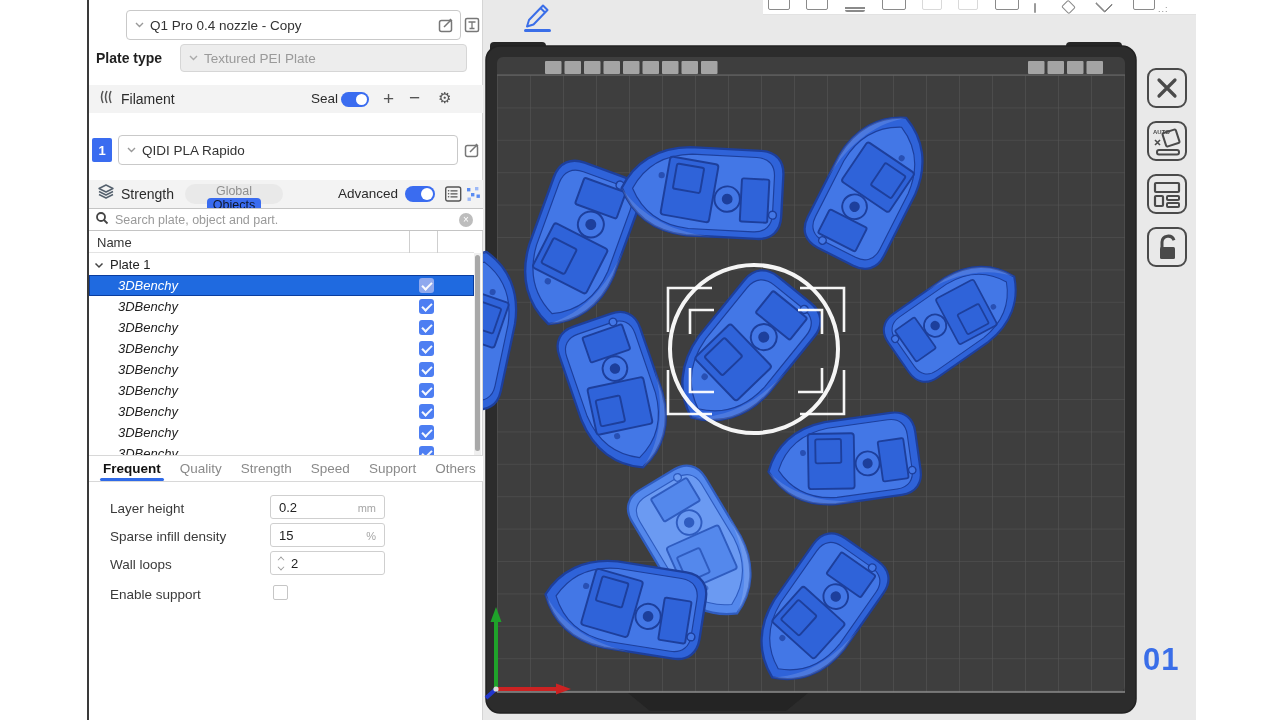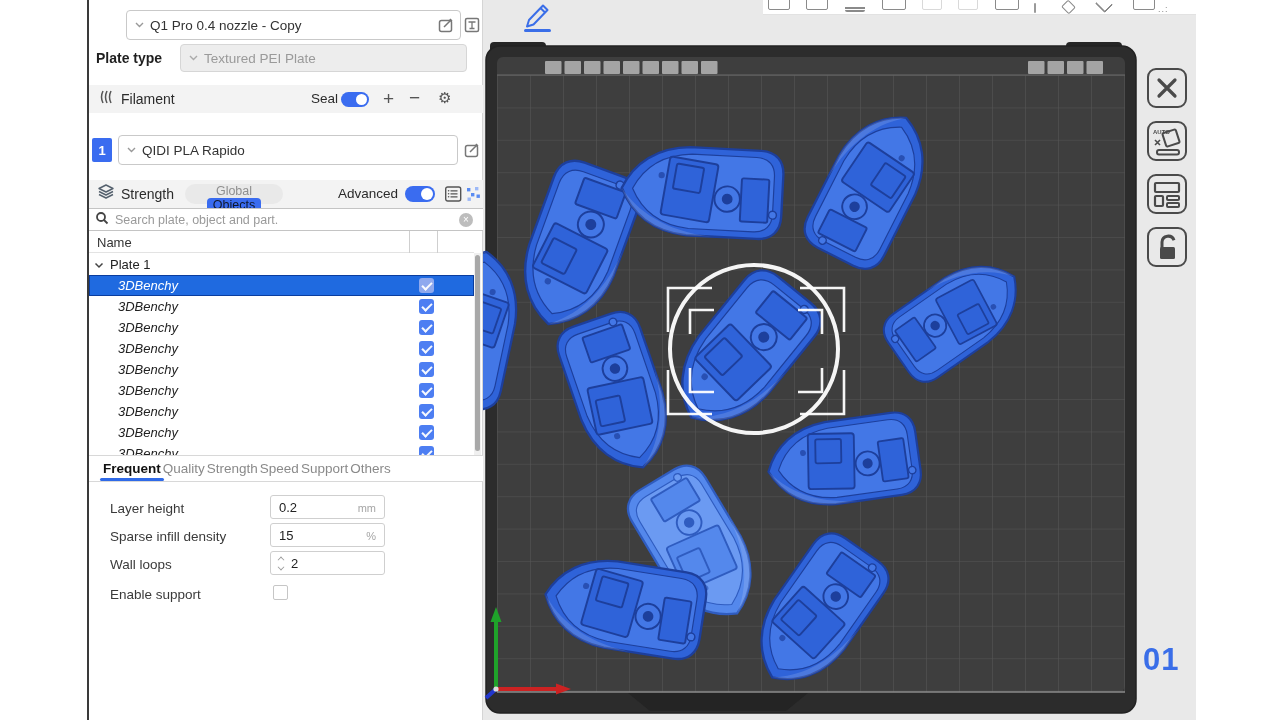--- a/index.html
+++ b/index.html
@@ -67,21 +67,21 @@
   .obj-row .obj-label { position:absolute; left:29px; top:3px; font-size:13px; color:#222;font-style:italic; }
   .obj-row.selected { background:#1f6ae0; outline:1.5px solid #0a3d9e; outline-offset:-1.5px; }
   .obj-row.selected .obj-label { color:#fff; }
   .obj-check { position:absolute; left:330px; top:3px; width:15px; height:15px; border-radius:3px; background:#4d7ef2; }
   .obj-row.selected .obj-check { background:#8fa9ee; }
   .obj-check::after { content:""; position:absolute; left:3px; top:3.5px; width:8px; height:4px; border-left:2px solid #fff; border-bottom:2px solid #fff; transform:rotate(-45deg); opacity:.95; }
   #list-scrollbar { position:absolute; left:385px; top:253px; width:7px; height:202px; background:#f0f0f0; cursor:pointer; }
   #list-scrollbar .thumb { position:absolute; left:1px; top:2px; width:5px; height:196px; background:#a8a8a8; border-radius:3px; }
 
   
-  #tab-bar { position:absolute; left:0; top:455px; width:394px; height:27px; background:#fff; border-top:1px solid #d8d8d8; border-bottom:1px solid #d8d8d8; display:flex; align-items:center; padding-left:14px; gap:2px; }
+  #tab-bar { position:absolute; left:0; top:455px; width:394px; height:27px; background:#fff; border-top:1px solid #d8d8d8; border-bottom:1px solid #d8d8d8; display:flex; align-items:center; padding-left:14px; gap:19px; }
   .tab { font-size:13.5px; color:#8a8a8a; cursor:pointer; position:relative; line-height:25px; }
   .tab.active { color:#111; font-weight:bold; }
   .tab.active::after { content:""; position:absolute; left:-3px; right:-3px; bottom:0px; height:3px; background:#2f6ae8; border-radius:2px; }
 
   
   .set-label { position:absolute; left:21px; font-size:13.5px; color:#3a3a3a; line-height:24px; }
   .set-box { position:absolute; left:181px; width:115px; height:24px; border:1px solid #cfcfcf; border-radius:3px; background:#fff; }
   .set-box input { border:none; outline:none; width:70px; margin-left:8px; height:22px; font-size:13px; color:#222; font-family:"Liberation Sans",sans-serif; background:transparent; }
   .set-unit { position:absolute; right:8px; top:6px; font-size:11px; color:#a5a5a5; }
   .spin { position:absolute; left:6px; top:4px; width:10px; height:16px; }

